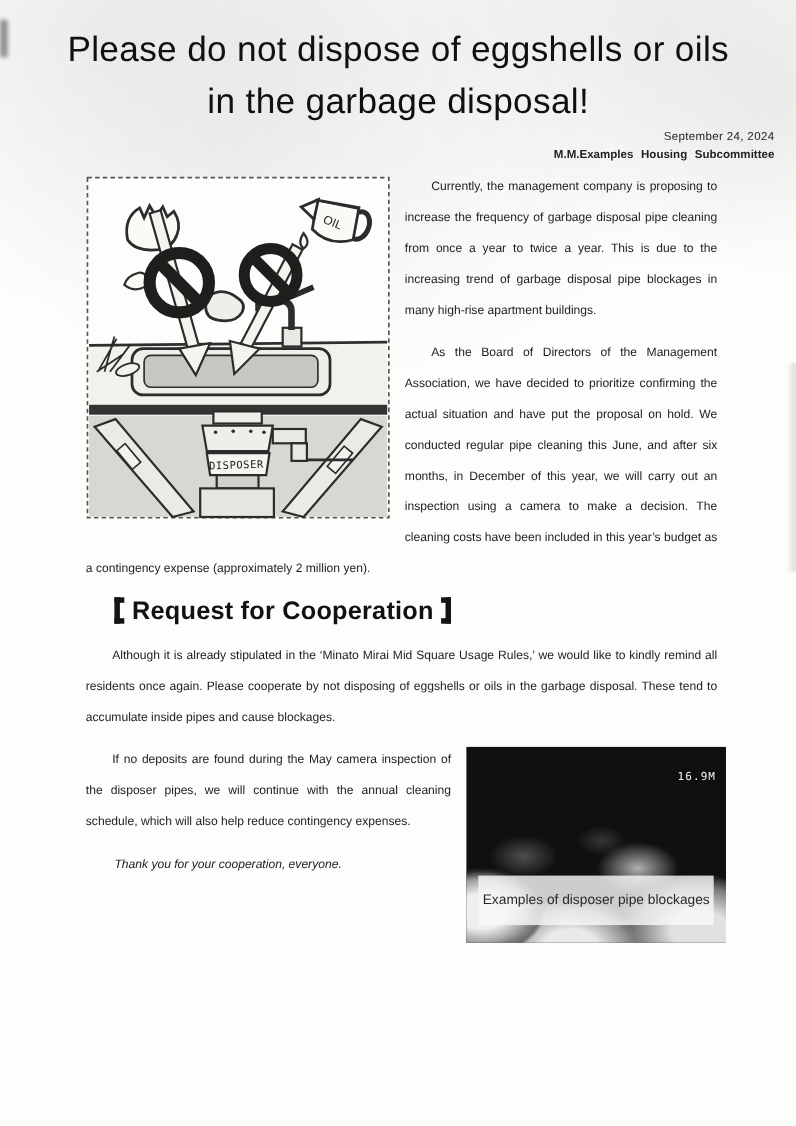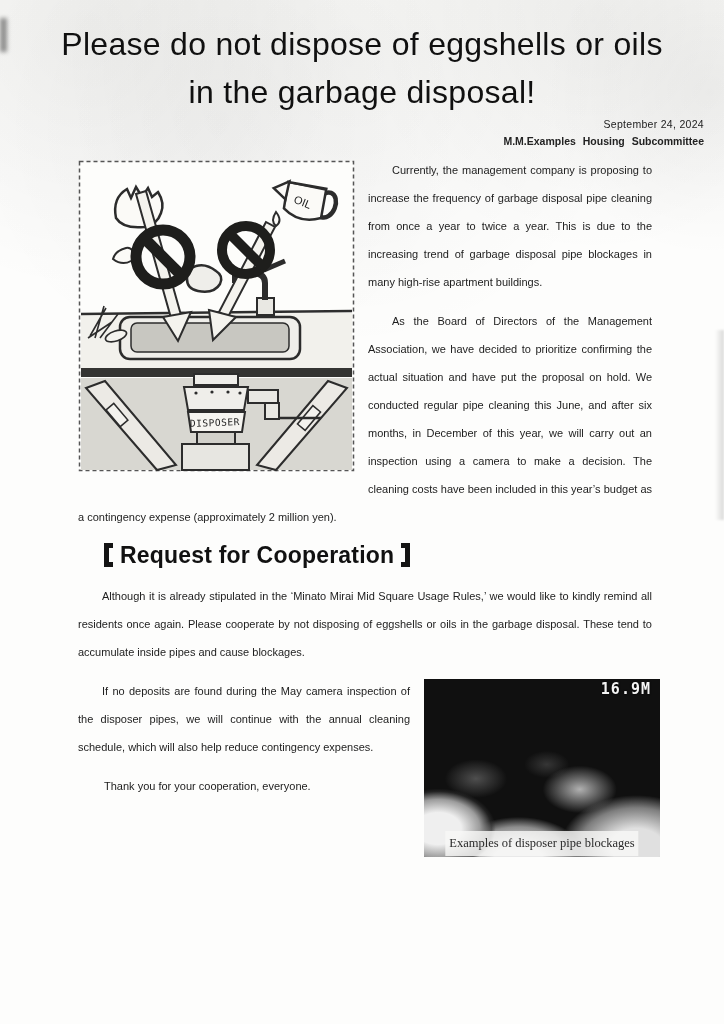--- a/index.html
+++ b/index.html
@@ -62,31 +62,30 @@
     background:
       radial-gradient(ellipse 72px 50px at 6% 84%,  #efefef 0 32%, #9c9c9c 58%, rgba(50,50,50,.55) 74%, transparent 80%),
       radial-gradient(ellipse 88px 56px at 40% 102%, #e9e9e9 0 28%, #8d8d8d 60%, transparent 78%),
       radial-gradient(ellipse 95px 64px at 90% 94%, #e0e0e0 0 28%, #7e7e7e 60%, transparent 80%),
       radial-gradient(ellipse 50px 32px at 66% 62%, rgba(205,205,205,.85), transparent 74%),
       radial-gradient(ellipse 42px 26px at 22% 56%, rgba(130,130,130,.55), transparent 74%),
       radial-gradient(ellipse 30px 18px at 52% 48%, rgba(110,110,110,.4), transparent 75%),
       #101010;
   }
   .photo .meter {
-    position:absolute; top:1px; right:9px; color:#f4f4f4;
-    font-family:"DejaVu Sans Mono", monospace; font-size:15px; letter-spacing:1px;
+    position:absolute; top:22px; right:9px; color:#f4f4f4;
+    font-family:"DejaVu Sans Mono", monospace; font-size:10px; letter-spacing:1px;
     text-shadow:0 0 2px #000;
-    font-weight:bold;
   }
   .photo .caption {
-    position:absolute; bottom:1px; left:50%; transform:translateX(-50%);
+    position:absolute; bottom:16px; left:50%; transform:translateX(-50%);
     white-space:nowrap; font-size:12.5px; color:#2a2a2a;
-    background:rgba(248,248,246,.82); padding:4px 4px; line-height:17px;font-family:Liberation Serif, serif;
-  }
-  .thanks { text-indent:26px; }
+    background:rgba(248,248,246,.82); padding:14px 4px; line-height:17px;
+  }
+  .thanks { text-indent:26px;font-style:italic; }
 </style>
 </head>
 <body>
 
 <div class="page">
   <div class="edge-smudge"></div>
   <div class="edge-streak"></div>
 
   <header>
     <h1 class="title">

